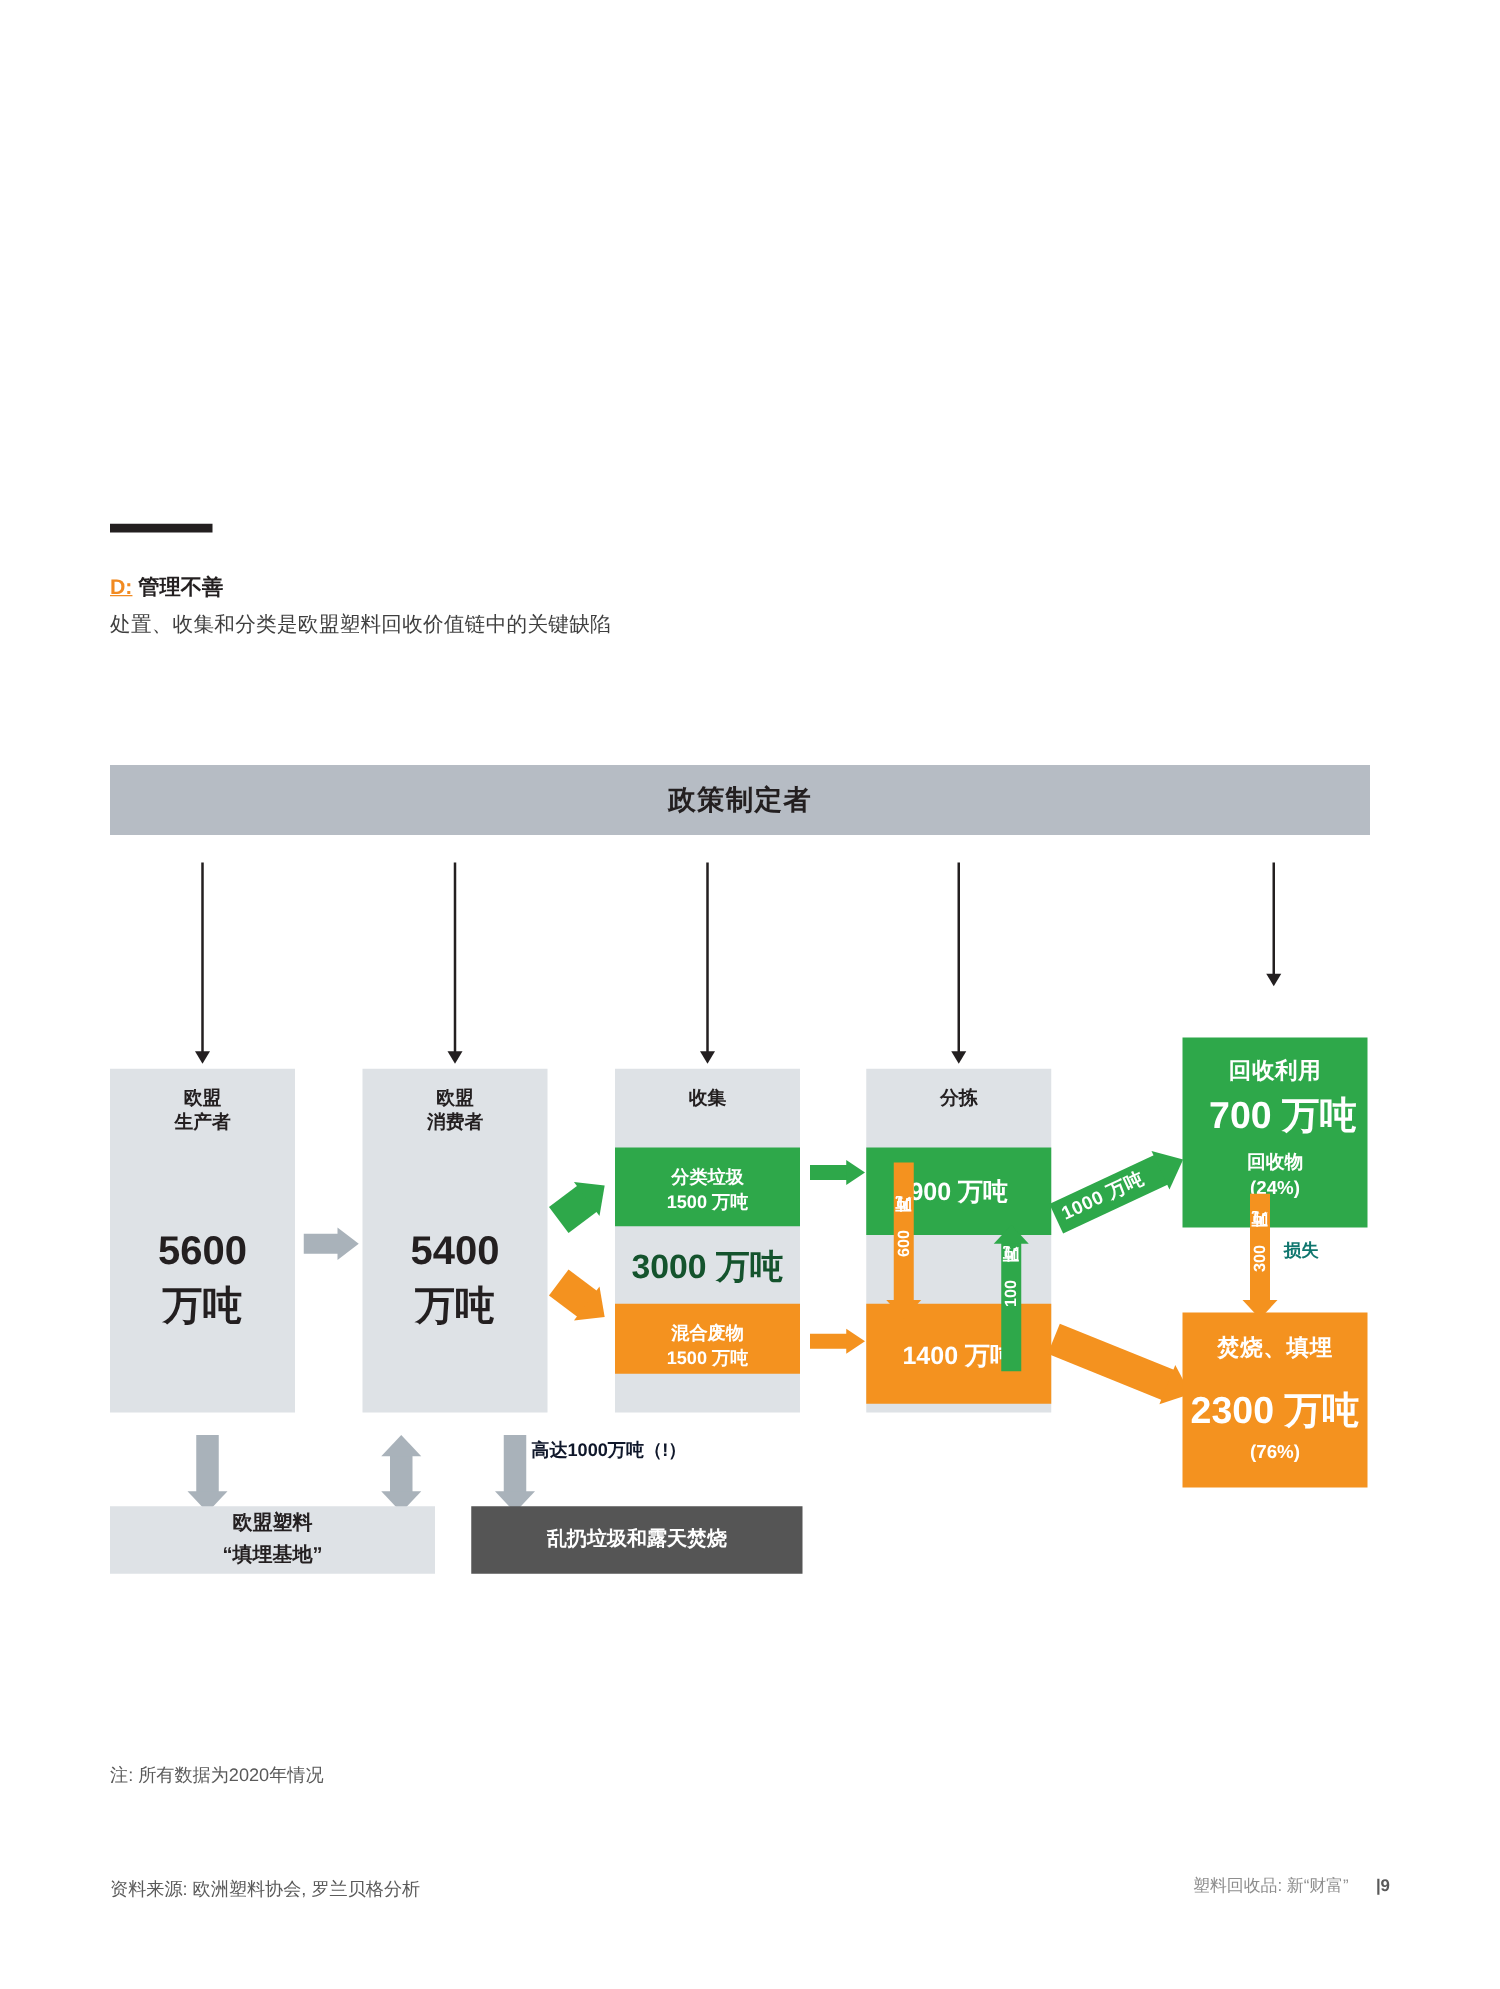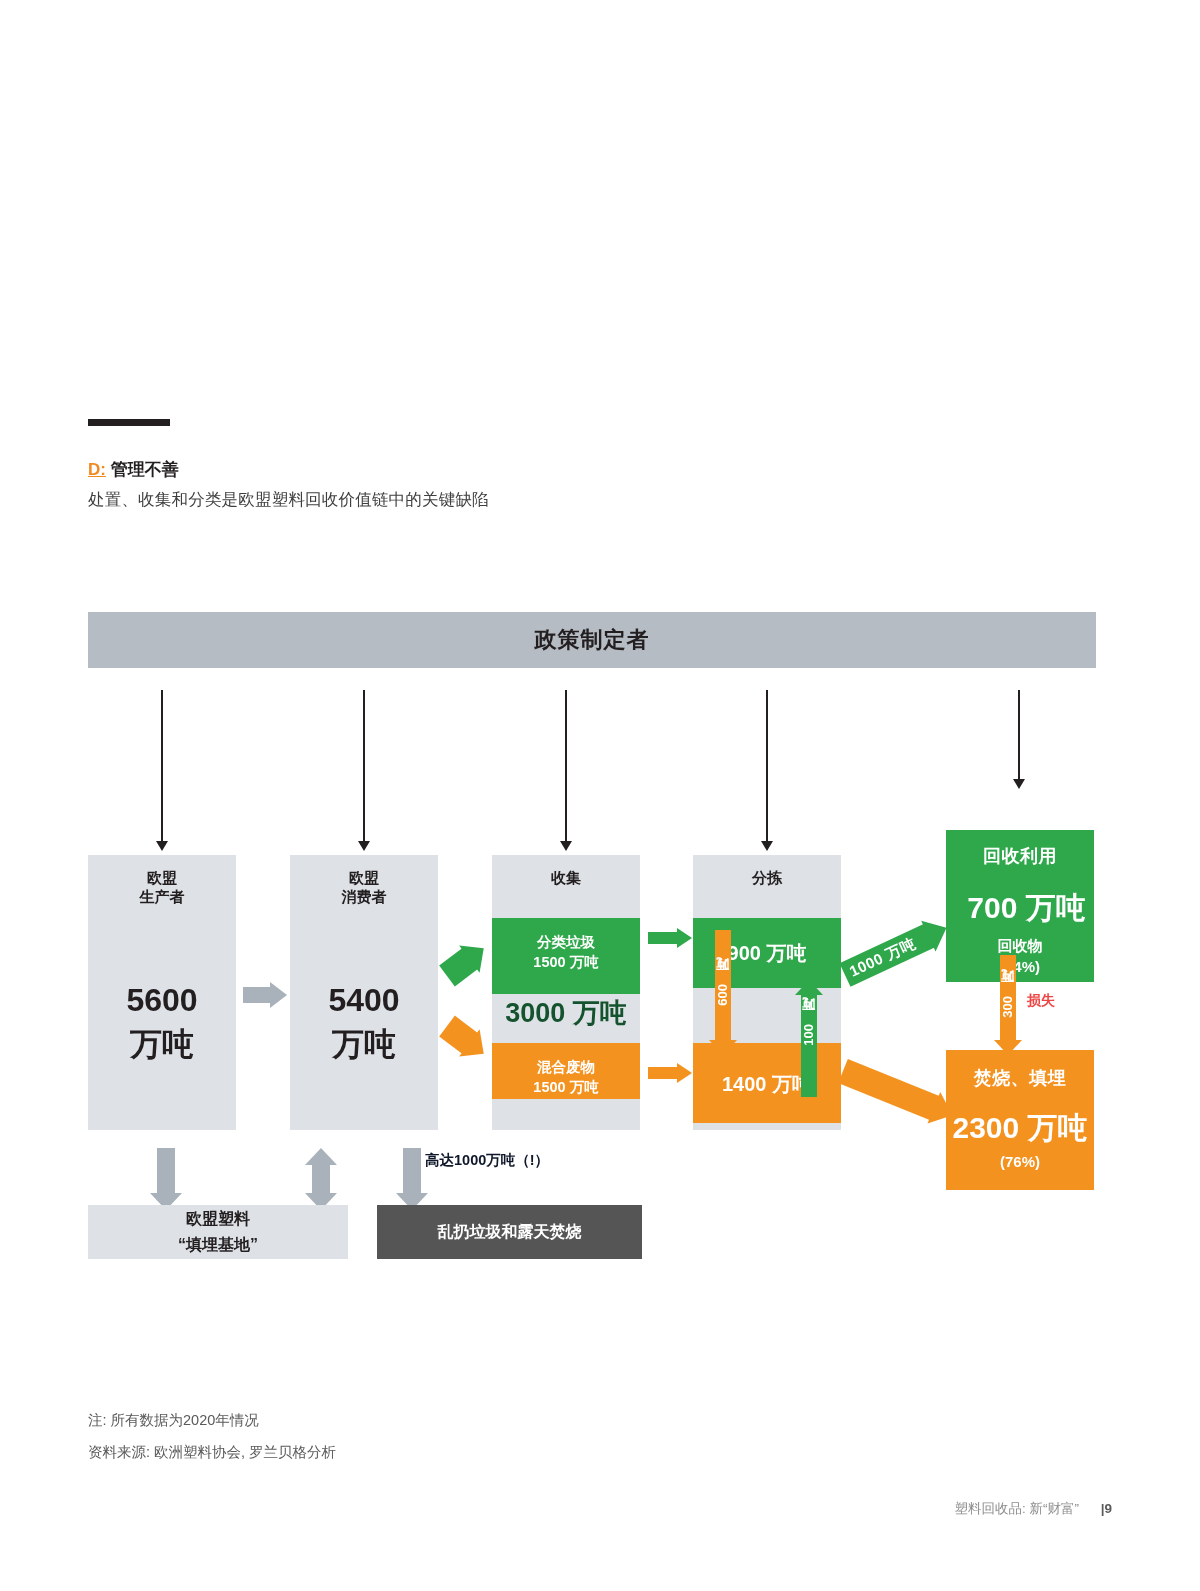--- a/index.html
+++ b/index.html
@@ -119,21 +119,21 @@
   .garrow.both .ghead.t{top:0;border-bottom:17px solid #a9b2ba;}
   .garrow.both .ghead.b{bottom:0;border-top:17px solid #a9b2ba;}
 
   .note-inline{position:absolute;font-size:14.5px;font-weight:bold;color:#0f172a;white-space:nowrap;}
 
   .footbox{position:absolute;display:flex;align-items:center;justify-content:center;text-align:center;}
   .footbox.grey{background:#dee2e6;color:#231f20;}
   .footbox.dark{background:#555555;color:#ffffff;}
   .footbox span{font-size:16px;font-weight:bold;line-height:26px;}
 
-  .loss-lbl{position:absolute;font-size:14px;font-weight:bold;color:#ef4444;white-space:nowrap;}
+  .loss-lbl{position:absolute;font-size:14px;font-weight:bold;color:#0f766e;white-space:nowrap;}
 
   
   .note{position:absolute;left:88px;font-size:14.5px;color:#5a5a5a;white-space:nowrap;}
   .footer{position:absolute;right:88px;top:1500px;font-size:13.5px;color:#8e8e8e;white-space:nowrap;}
   .footer .pg{color:#5a5a5a;font-weight:bold;}
 </style>
 </head>
 <body>
 
 <div class="page">
@@ -186,21 +186,21 @@
     <div style="position:absolute;left:0;top:0;height:26px;width:30px;background:#2ea84a;"></div>
     <div style="position:absolute;right:0;top:-4px;width:0;height:0;border-top:17px solid transparent;border-bottom:17px solid transparent;border-left:18px solid #2ea84a;"></div>
   </div>
   <div style="position:absolute;left:447px;top:1013px;width:46px;height:26px;transform:rotate(37deg);transform-origin:0 50%;">
     <div style="position:absolute;left:0;top:0;height:26px;width:30px;background:#f4921f;"></div>
     <div style="position:absolute;right:0;top:-4px;width:0;height:0;border-top:17px solid transparent;border-bottom:17px solid transparent;border-left:18px solid #f4921f;"></div>
   </div>
 
   <div class="col" style="left:492px;top:855px;width:148px;height:275px;">
     <div class="col-title">收集</div>
-    <div class="band green" style="top:63px;height:76px;">
+    <div class="band green" style="top:63px;height:63px;">
       <div class="band-lbl" style="top:14px;">
         <div>分类垃圾</div>
         <div>1500 万吨</div>
       </div>
     </div>
     <div class="big-center" style="top:140px;">3000 万吨</div>
     <div class="band orange" style="top:188px;height:56px;">
       <div class="band-lbl" style="top:14px;">
         <div>混合废物</div>
         <div>1500 万吨</div>
@@ -244,21 +244,21 @@
     <div class="dtext">1000 万吨</div>
   </div>
   <div class="diag orange" style="left:843px;top:1058px;width:118px;transform:rotate(22deg);transform-origin:0 50%;">
     <div class="dshaft"></div>
     <div class="dhead"></div>
     <div class="dtext"></div>
   </div>
 
   <div class="result green" style="left:946px;top:830px;width:148px;height:152px;">
     <div class="cap" style="margin-top:14px;">回收利用</div>
-    <div class="val" style="margin-top:20px;padding-left:13px;">700 万吨</div>
+    <div class="val" style="margin-top:4px;padding-left:13px;">700 万吨</div>
     <div class="sub" style="margin-top:6px;">回收物</div>
     <div class="sub">(24%)</div>
   </div>
 
   <div class="varrow down orange" style="left:992px;top:955px;width:32px;height:100px;">
     <div class="vshaft" style="height:85px;"></div>
     <div class="vhead"></div>
     <div class="vlabel">300 万吨</div>
   </div>
   <div class="loss-lbl" style="left:1027px;top:992px;">损失</div>
@@ -288,20 +288,20 @@
     <span>
       <span>欧盟塑料</span><br>
       <span>“填埋基地”</span>
     </span>
   </div>
   <div class="footbox dark" style="left:377px;top:1205px;width:265px;height:54px;">
     <span>乱扔垃圾和露天焚烧</span>
   </div>
 
   <div class="note" style="top:1411px;">注: 所有数据为2020年情况</div>
-  <div class="note" style="top:1443px;">资料来源: 欧洲塑料协会, 罗兰贝格分析</div>
+  <div class="note" style="top:1502px;">资料来源: 欧洲塑料协会, 罗兰贝格分析</div>
 
   <div class="footer">
     <span>塑料回收品: 新“财富”</span>
     <span class="pg" style="margin-left:18px;">|9</span>
   </div>
 
 </div>
 
 </body></html>

